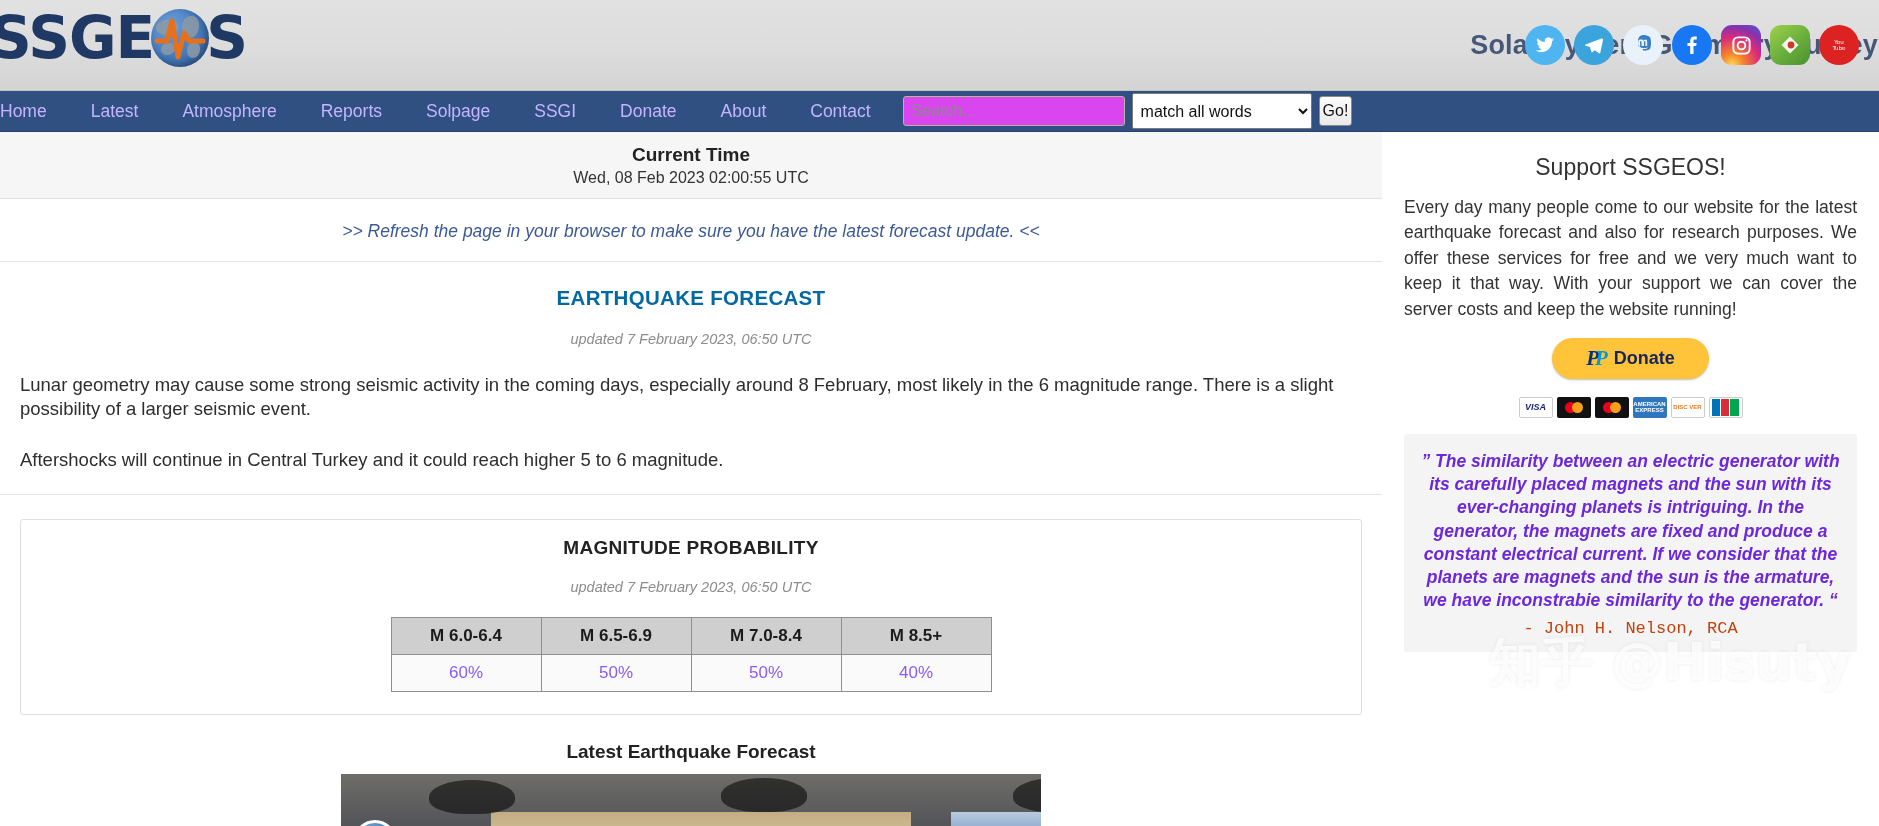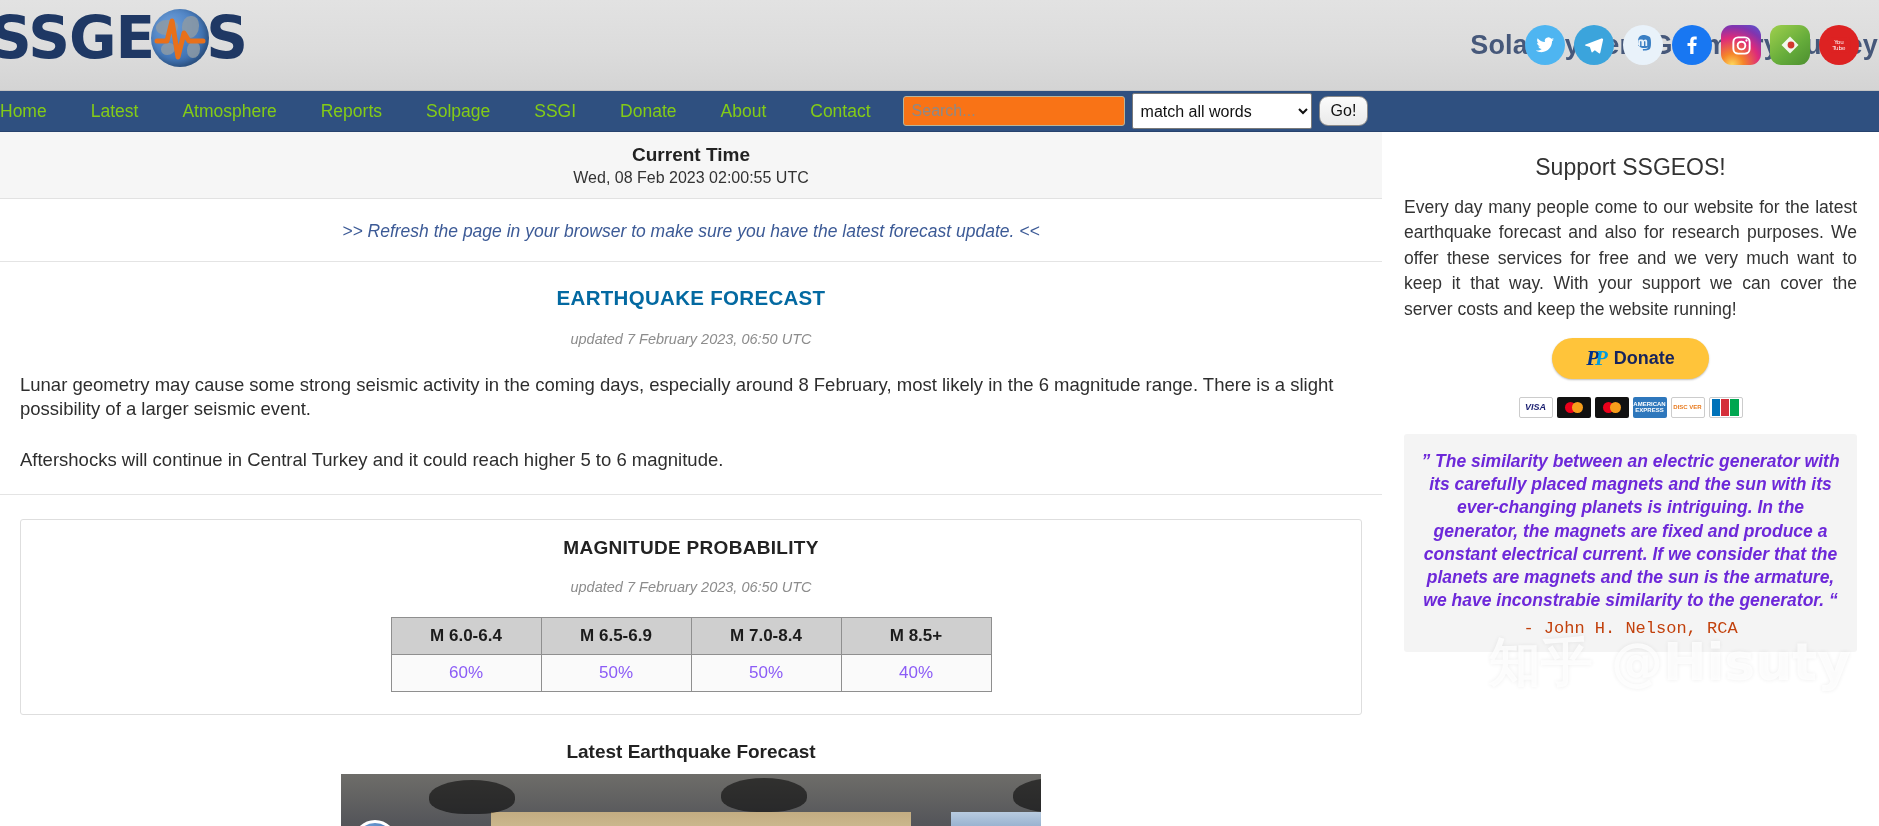--- a/index.html
+++ b/index.html
@@ -103,34 +103,34 @@
   .nav-bar {
     height: 41px;
     background: #2f5080;
     display: flex;
     align-items: center;
     padding: 0 0 0 0;
     border-bottom: 1px solid #27436e;
   }
   .nav-items { display: flex; align-items: center; }
   .nav-link {
-    color: #84cc16;
+    color: #c4b5fd;
     font-size: 17.5px;
     text-decoration: none;
     padding: 0 22px;
     line-height: 41px;
     white-space: nowrap;
     cursor: pointer;
   }
   .nav-link:first-child { padding-left: 0; }
 
   .nav-search { display: flex; align-items: center; gap: 7px; margin-left: 10px; }
   .search-input {
     width: 222px; height: 30px;
-    background: #f97316;
+    background: #d946ef;
     border: 1px solid #b9b59a;
     border-radius: 3px;
     font-size: 16px;
     padding: 0 8px;
     color: #333;
     font-family: "Liberation Sans", sans-serif;
   }
   .search-input::placeholder { color: #8a8a8a; }
   .search-select {
     height: 36px;
@@ -139,23 +139,23 @@
     border: 1px solid #7a7a7a;
     border-radius: 2px;
     background: #ffffff;
     color: #111;
     font-family: "Liberation Sans", sans-serif;
     min-width: 180px;
   }
   .go-button {
     height: 30px;
     font-size: 16px;
-    padding: 0 11px;
+    padding: 0 3px;
     border: 1px solid #8a8a8a;
-    border-radius: 9px;
+    border-radius: 3px;
     background: linear-gradient(180deg,#fbfbfb,#eaeaea);
     color: #111;
     cursor: pointer;
     font-family: "Liberation Sans", sans-serif;
   }
 
   
   .page {
     display: flex;
     align-items: flex-start;

